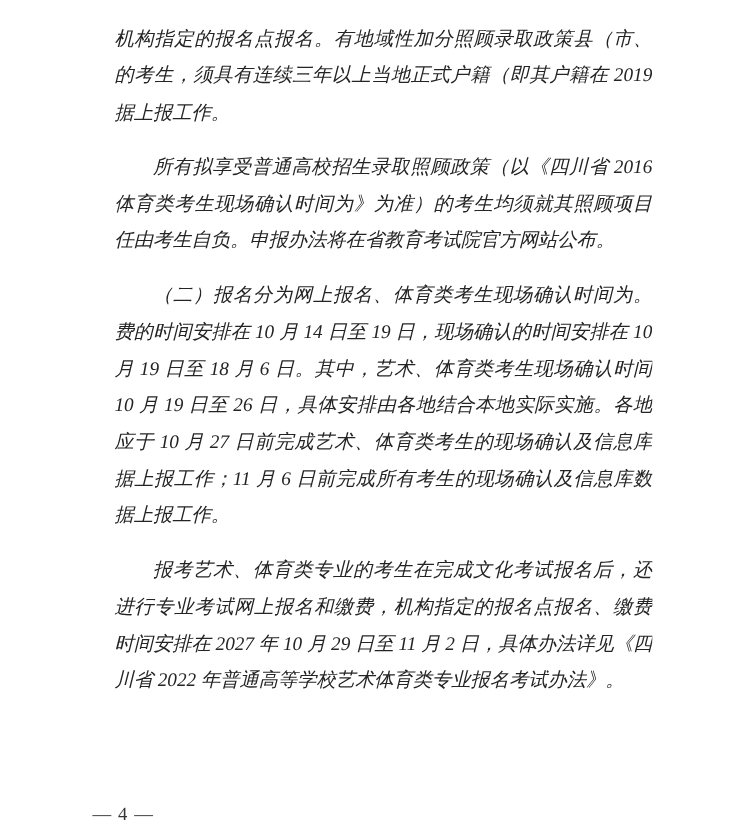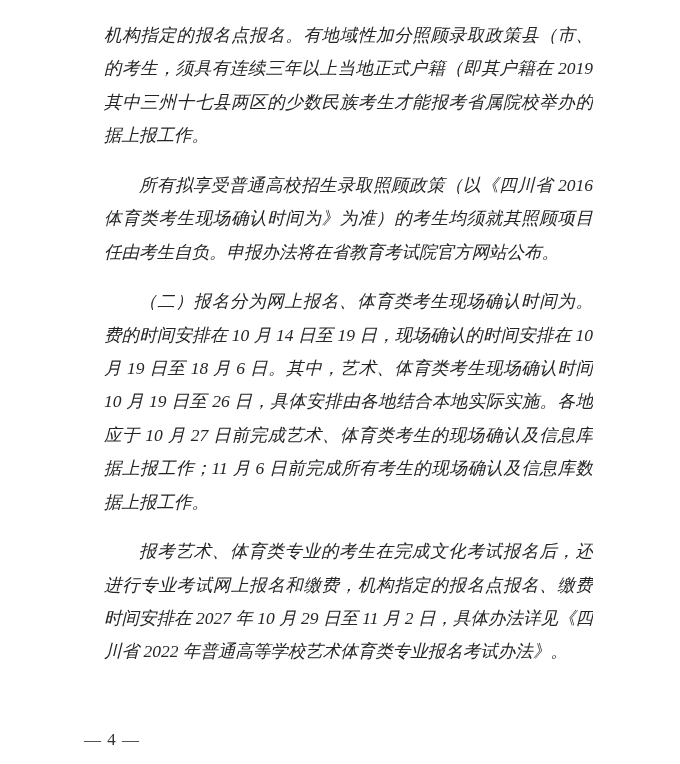--- a/index.html
+++ b/index.html
@@ -54,21 +54,20 @@
 </style>
 </head>
 <body>
 
 <div class="page">
   <div class="text-block">
 
     <div class="para">
       <div class="line">机构指定的报名点报名。有地域性加分照顾录取政策县（市、区）</div>
       <div class="line">的考生，须具有连续三年以上当地正式户籍（即其户籍在 2019</div>
-      <div class="line">其中三州十七县两区的少数民族考生才能报考省属院校举办的</div>
       <div class="line end">据上报工作。</div>
     </div>
 
     <div class="para">
       <div class="line indent">所有拟享受普通高校招生录取照顾政策（以《四川省 2016</div>
       <div class="line">体育类考生现场确认时间为》为准）的考生均须就其照顾项目</div>
       <div class="line end">任由考生自负。申报办法将在省教育考试院官方网站公布。</div>
     </div>
 
     <div class="para">

